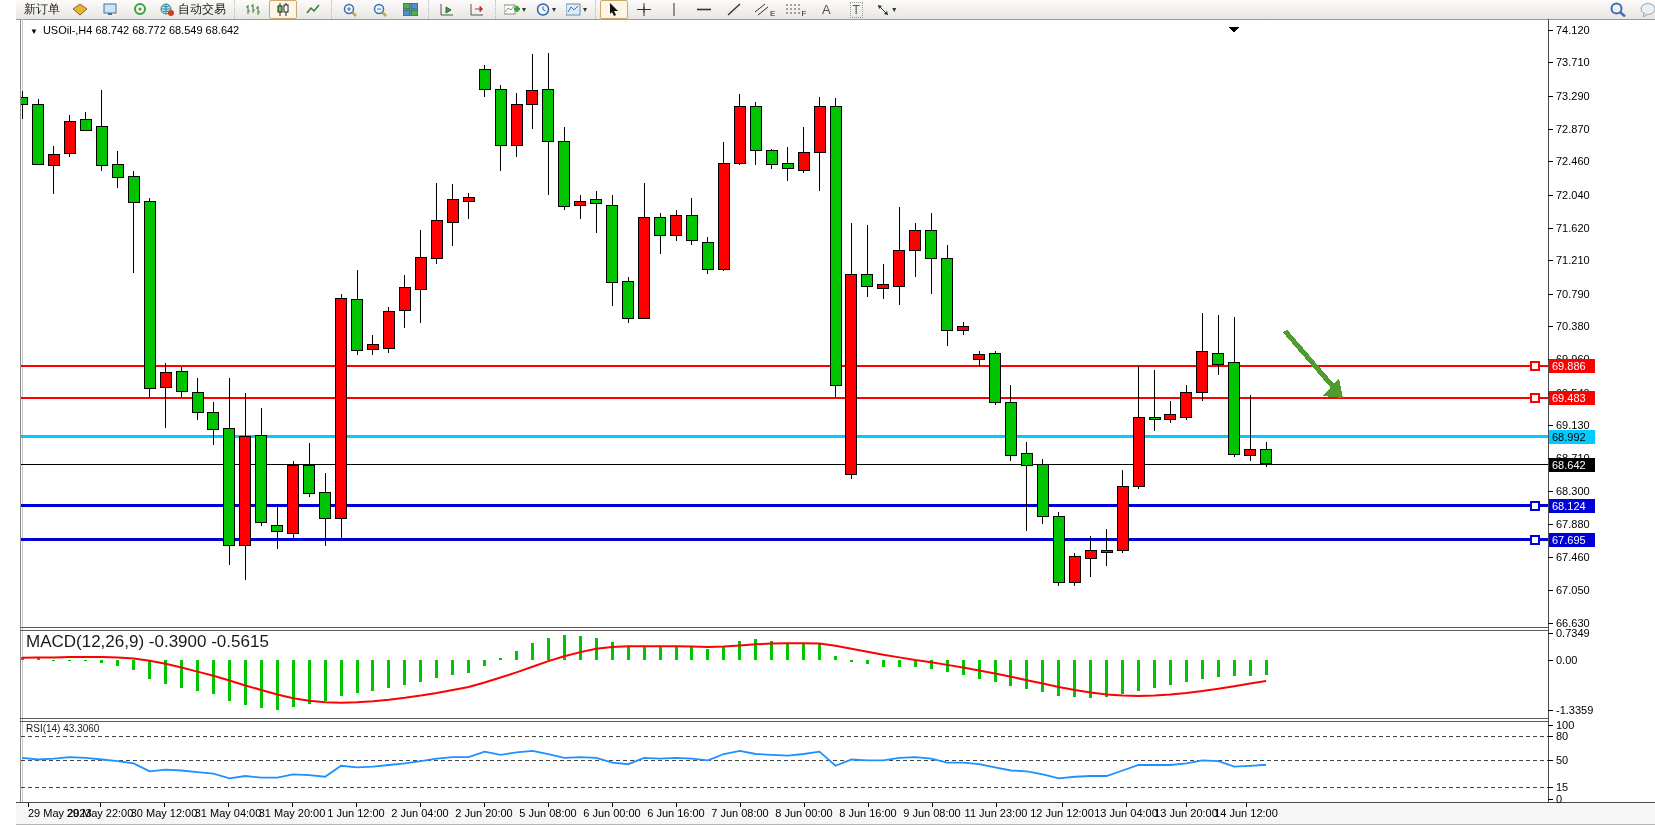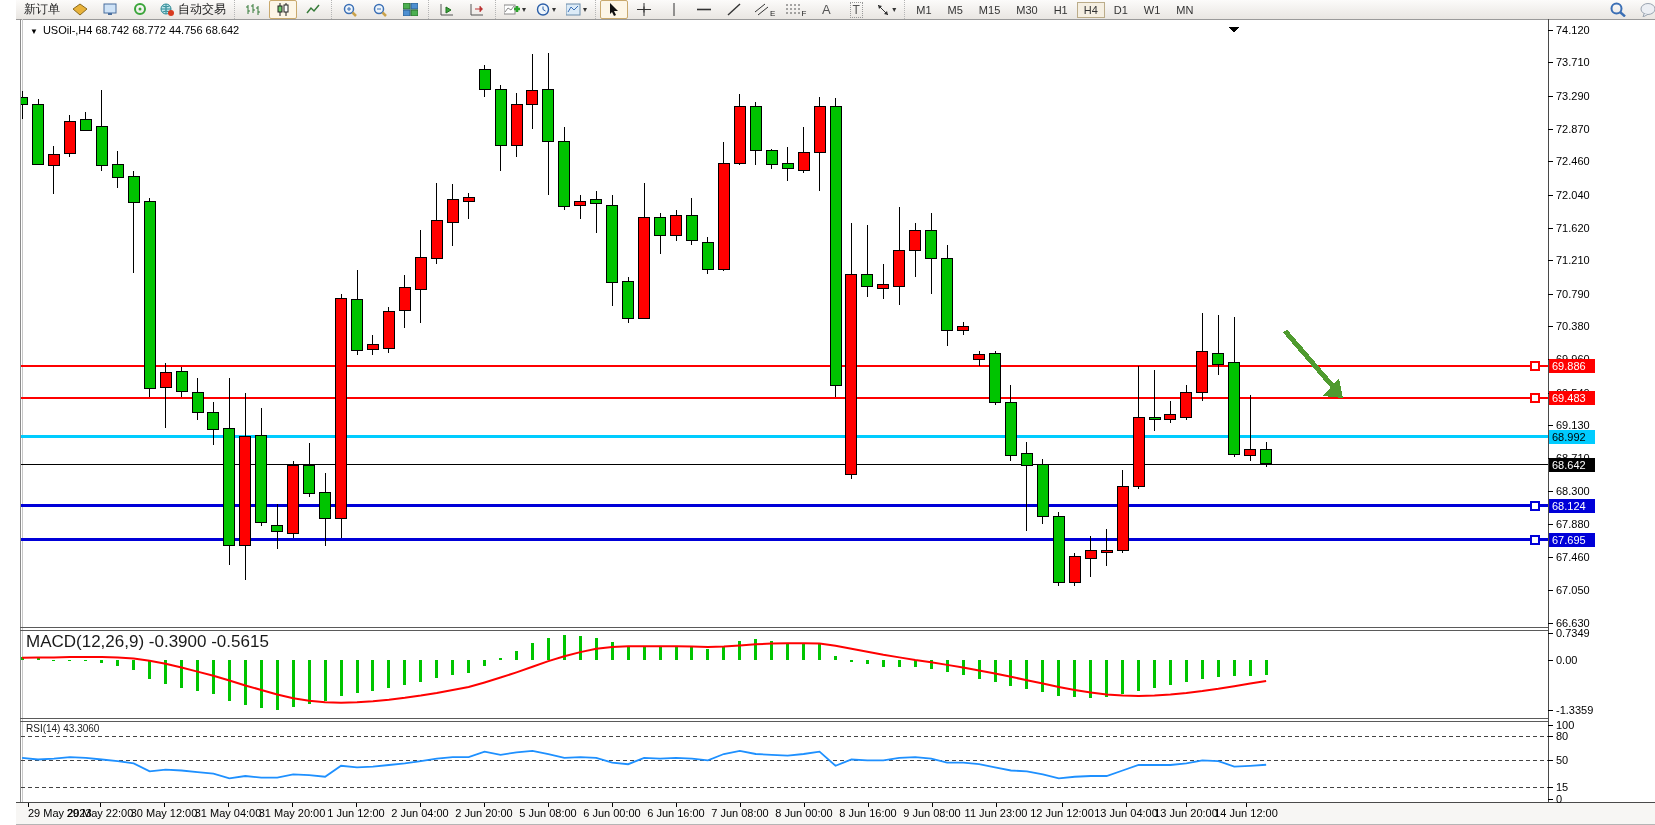--- a/index.html
+++ b/index.html
@@ -191,31 +191,20 @@
       </div>
       <div class="tb-btn">
         <svg width="14" height="13">
             <path d="M2 2 L7 7 M12 12 L7 7" stroke="#333"></path>
             <polygon points="2,2 6,3 3,6" fill="#333"></polygon>
             <polygon points="12,12 8,11 11,8" fill="#333"></polygon>
           </svg>
         <span class="caret">▾</span>
       </div>
     </div>
-    <div class="tb-group" id="tf-group">
-        <div class="tf-btn">M1</div>
-        <div class="tf-btn">M5</div>
-        <div class="tf-btn">M15</div>
-        <div class="tf-btn">M30</div>
-        <div class="tf-btn">H1</div>
-        <div class="tf-btn pressed">H4</div>
-        <div class="tf-btn">D1</div>
-        <div class="tf-btn">W1</div>
-        <div class="tf-btn">MN</div>
-      </div>
     <div id="tb-right">
       <div class="tb-btn">
         <svg width="16" height="15">
             <circle cx="6.5" cy="6.5" r="5" fill="none" stroke="#3b6fb5" stroke-width="2"></circle>
             <path d="M10 10 L15 14.5" stroke="#3b6fb5" stroke-width="2.4"></path>
           </svg>
       </div>
       <div class="tb-btn" style="position:relative">
         <svg width="17" height="14">
             <ellipse cx="8" cy="6" rx="7" ry="5.5" fill="#eceff4" stroke="#9aa4b0"></ellipse>
@@ -621,18 +610,18 @@
         <line x1="1110.5" y1="784" x2="1110.5" y2="788" stroke="#000"></line>
         <text x="1110" y="798" text-anchor="middle" font-size="11" fill="#000">13 Jun 04:00</text>
         <line x1="1170.5" y1="784" x2="1170.5" y2="788" stroke="#000"></line>
         <text x="1170" y="798" text-anchor="middle" font-size="11" fill="#000">13 Jun 20:00</text>
         <line x1="1230.5" y1="784" x2="1230.5" y2="788" stroke="#000"></line>
         <text x="1230" y="798" text-anchor="middle" font-size="11" fill="#000">14 Jun 12:00</text>
       </g>
     </svg>
 
   <div id="chart-title">
-    <span class="tri">▼</span><span>USOil-,H4  68.742 68.772 44.756 68.642</span>
+    <span class="tri">▼</span><span>USOil-,H4  68.742 68.772 68.549 68.642</span>
   </div>
   <div id="macd-label">MACD(12,26,9) -0.3900 -0.5615</div>
   <div id="rsi-label">RSI(14) 43.3060</div>
 
 </div>
 
 </body></html>

